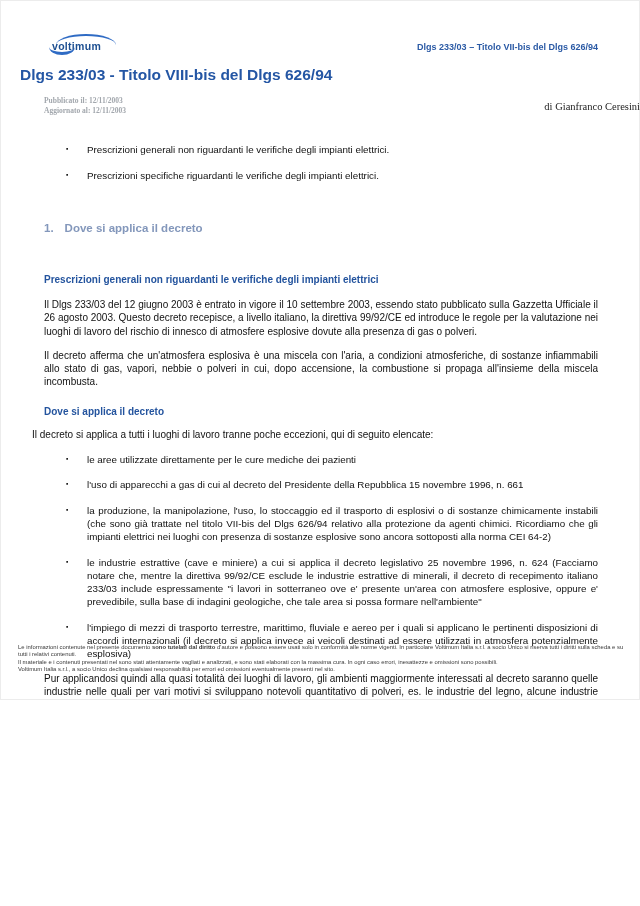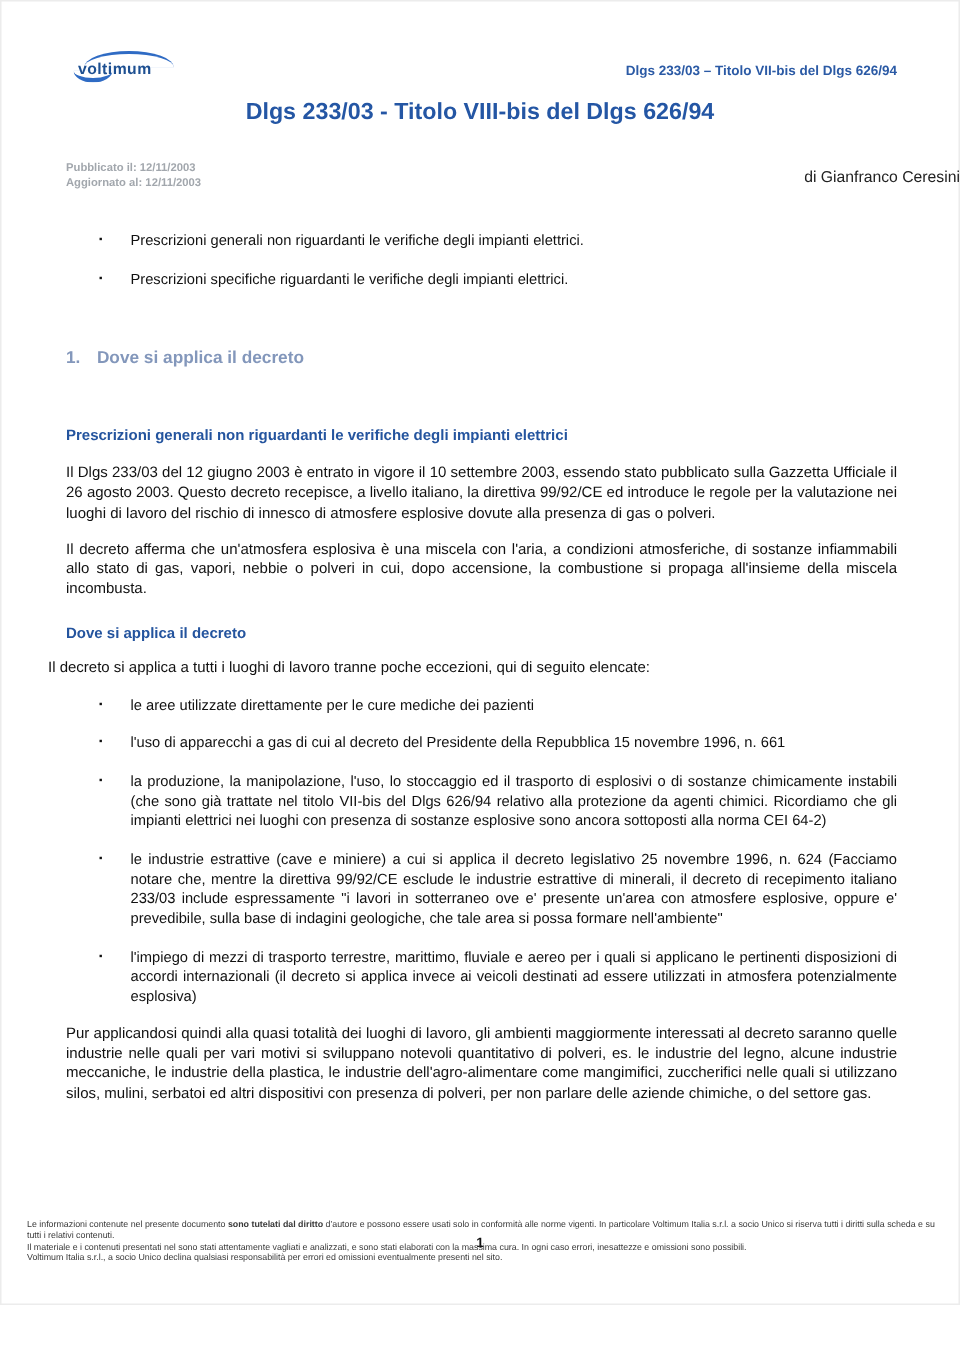--- a/index.html
+++ b/index.html
@@ -1,35 +1,35 @@
 <!DOCTYPE html>
 <html lang="it"><head>
 <meta charset="utf-8">
 <style>
   html,body{margin:0;padding:0;background:#ffffff;}
   body{width:640px;height:906px;font-family:"Liberation Sans",sans-serif;color:#111;
        -webkit-font-smoothing:antialiased;}
-  .page{position:relative;width:640px;height:870px;background:#fff;overflow:hidden;
+  .page{position:relative;width:640px;height:700px;background:#fff;overflow:hidden;
         box-shadow:inset 0 0 0 1px #ececec;}
 
   
   .header{display:flex;justify-content:space-between;align-items:flex-start;
           padding:34px 42px 0 42px;}
   .logo{position:relative;width:80px;height:22px;}
   .logo-arc{position:absolute;top:0;left:14px;width:60px;height:9px;
             border-top:2px solid #2f6bc4;border-radius:50%/100% 100% 0 0;}
   .logo-text{position:absolute;top:6px;left:10px;font-size:10.5px;font-weight:bold;
              color:#1d4f91;letter-spacing:.3px;}
   .logo-swoosh{position:absolute;bottom:1px;left:7px;width:26px;height:5px;
                border-bottom:3px solid #2f6bc4;border-radius:0 0 50% 50%/0 0 100% 100%;}
   .doc-ref{margin-top:8px;font-size:9px;font-weight:bold;color:#2b5aa5;}
 
   
-  .title{margin-top:10px;text-align:center;font-size:15.5px;font-weight:bold;color:#2456a4;}
-  .meta-row{position:relative;height:36px;margin-top:21px;}
+  .title{margin-top:10px;font-size:15.5px;font-weight:bold;color:#2456a4;padding-left:20px;}
+  .meta-row{position:relative;height:36px;margin-top:10px;font-family:Liberation Serif, serif;}
   .meta{position:absolute;left:44px;top:2px;font-size:7.5px;font-weight:bold;
         color:#a2a7ad;line-height:9.5px;}
   .byline{text-align:right;font-size:10.5px;color:#222;padding-top:7px;}
 
   
   .lead{margin:22px 44px 0 44px;font-size:9.8px;color:#111;}
   .lead b{font-weight:bold;}
   .intro-bullets{margin:4px 44px 0 44px;}
   .ibullet{display:flex;margin:13px 0 0 22px;}
   .marker{flex:0 0 auto;width:6px;font-size:6.5px;line-height:12px;color:#111;margin-right:15px;}

